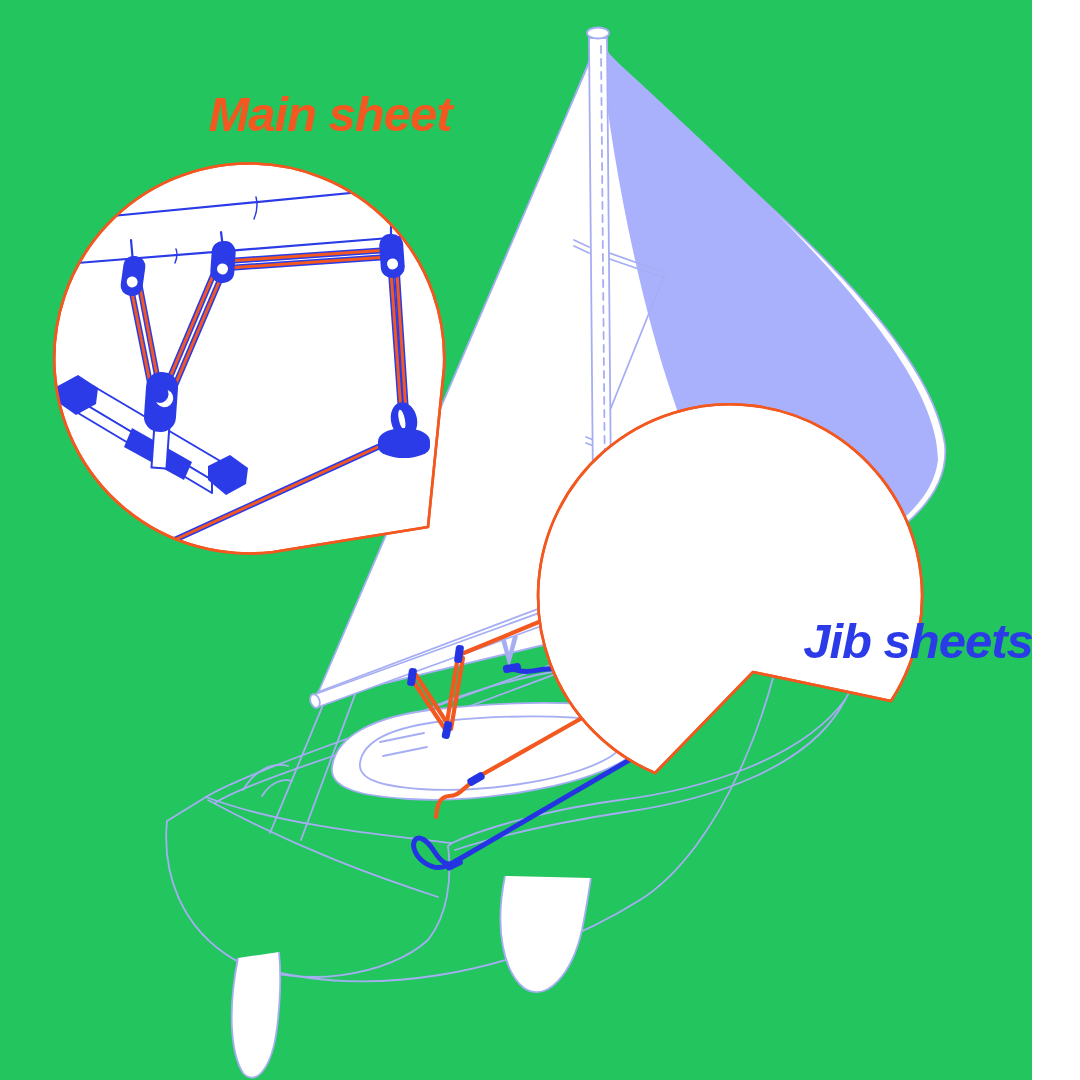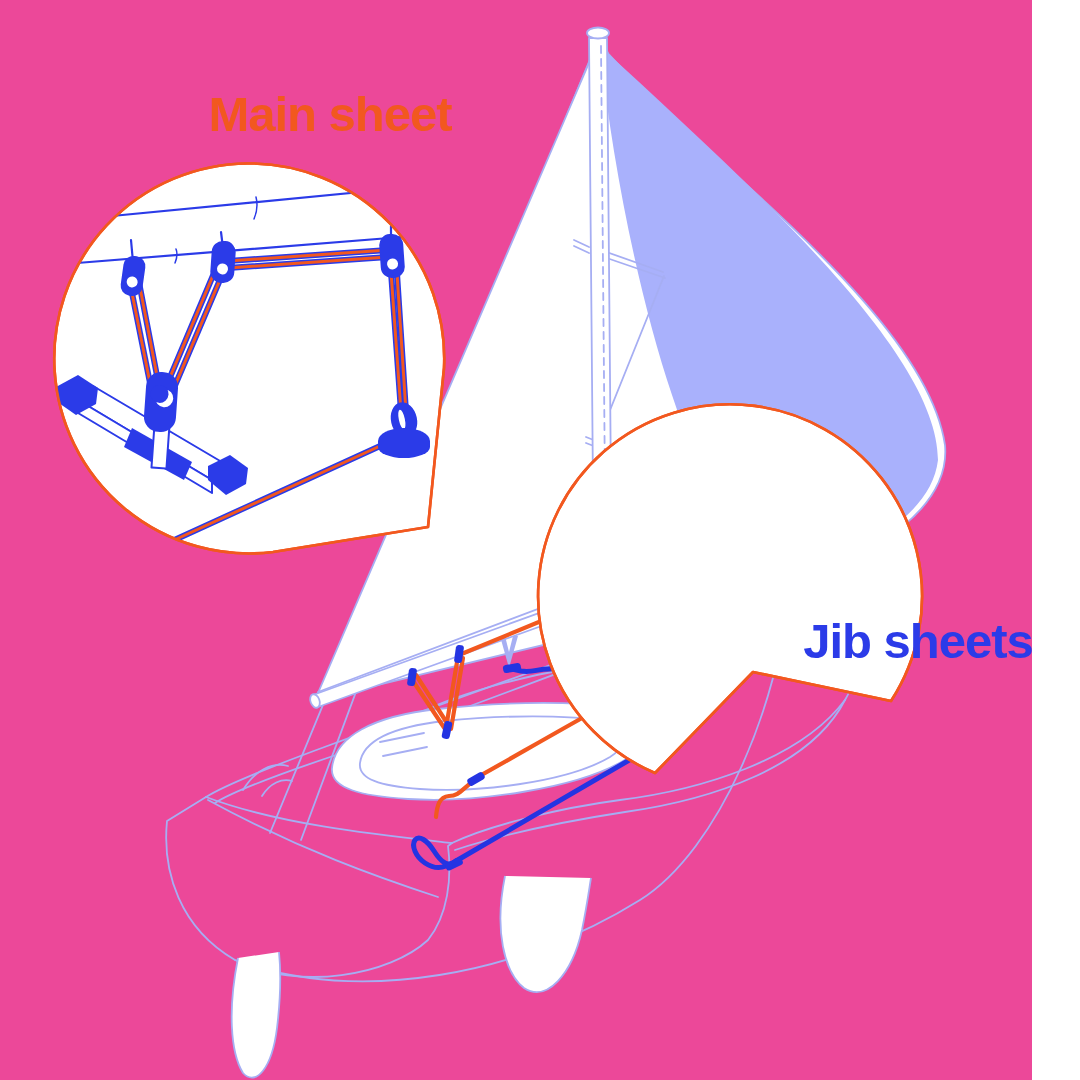--- a/index.html
+++ b/index.html
@@ -1,16 +1,16 @@
 <!DOCTYPE html>
 <html><head>
 <meta charset="utf-8">
 <style>
   html,body{margin:0;padding:0;background:#ffffff;}
-  .stage{width:1032px;height:1080px;position:relative;background:#ec4899;overflow:hidden;}
+  .stage{width:1032px;height:1080px;position:relative;background:#22c55e;overflow:hidden;font-style:italic;}
   svg{display:block;}
   
   .pl  {stroke:#a6aef3;fill:none;stroke-width:1.8;stroke-linecap:round;stroke-linejoin:round;}
   .plw {stroke:#a6aef3;fill:#ffffff;stroke-width:1.8;stroke-linejoin:round;}
   .plf {fill:#a9b1fc;stroke:none;}
   .bl  {stroke:#2b3be8;fill:none;stroke-width:2.2;stroke-linecap:round;stroke-linejoin:round;}
   .blt {stroke:#2b3be8;fill:none;stroke-width:1.5;stroke-linecap:round;stroke-linejoin:round;}
   .blw {stroke:#2b3be8;fill:#ffffff;stroke-width:2;stroke-linejoin:round;}
   .blf {fill:#2b3be8;stroke:none;}
   .rope-u{stroke:#2b3be8;fill:none;stroke-width:6;stroke-linecap:round;}

